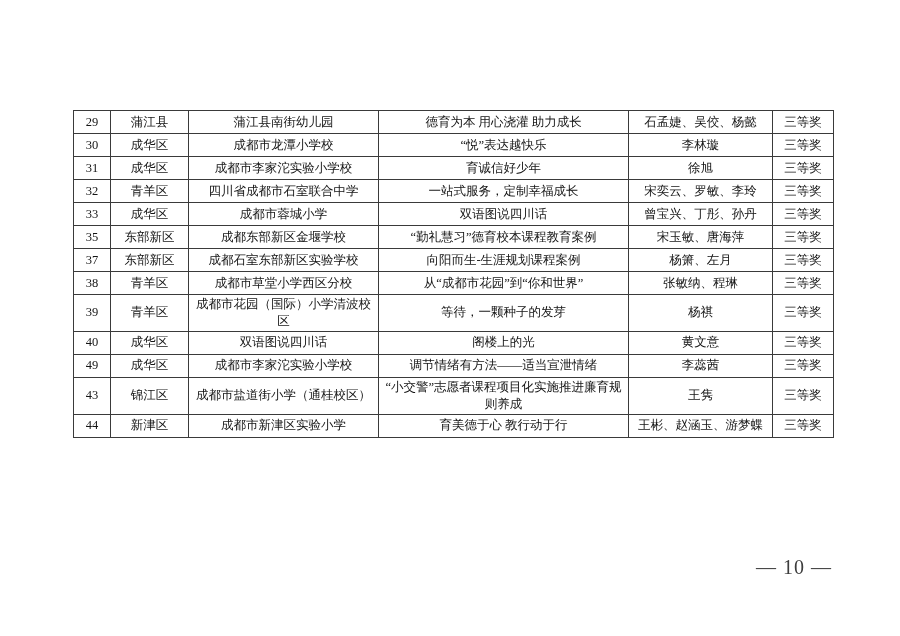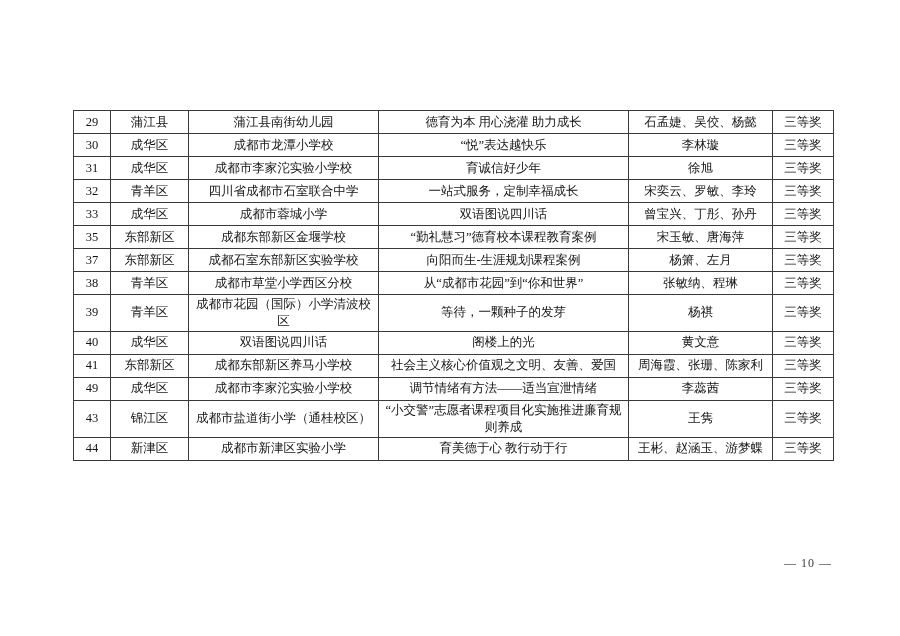--- a/index.html
+++ b/index.html
@@ -40,21 +40,21 @@
   .col-no    { width: 37px;  }
   .col-dist  { width: 78px;  }
   .col-school{ width: 190px; }
   .col-title { width: 250px; }
   .col-names { width: 144px; }
   .col-award { width: 61px;  }
   .page-number {
     position: absolute;
     top: 556px;
     right: 68px;
-    font-size: 12px;
+    font-size: 20px;
     color: #3d3d3d;
     letter-spacing: 1px;
     font-family: "Liberation Serif", "DejaVu Serif", serif;
   }
 </style>
 </head>
 <body>
 
 <div class="page">
 
@@ -142,28 +142,20 @@
   </tr>
         <tr>
     <td>40</td>
     <td>成华区</td>
     <td>双语图说四川话</td>
     <td>阁楼上的光</td>
     <td>黄文意</td>
     <td>三等奖</td>
   </tr>
         <tr>
-    <td>41</td>
-    <td>东部新区</td>
-    <td>成都东部新区养马小学校</td>
-    <td>社会主义核心价值观之文明、友善、爱国</td>
-    <td>周海霞、张珊、陈家利</td>
-    <td>三等奖</td>
-  </tr>
-        <tr>
     <td>49</td>
     <td>成华区</td>
     <td>成都市李家沱实验小学校</td>
     <td>调节情绪有方法——适当宣泄情绪</td>
     <td>李蕊茜</td>
     <td>三等奖</td>
   </tr>
         <tr>
     <td>43</td>
     <td>锦江区</td>

